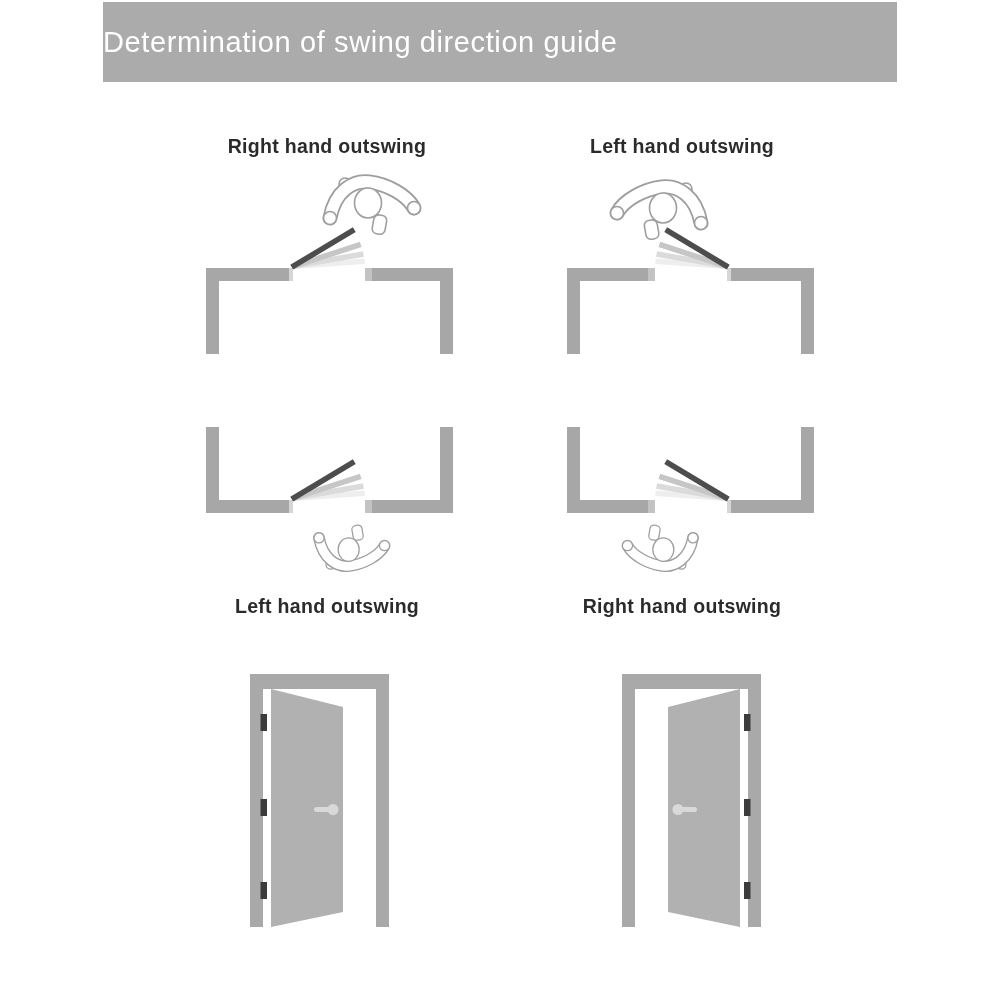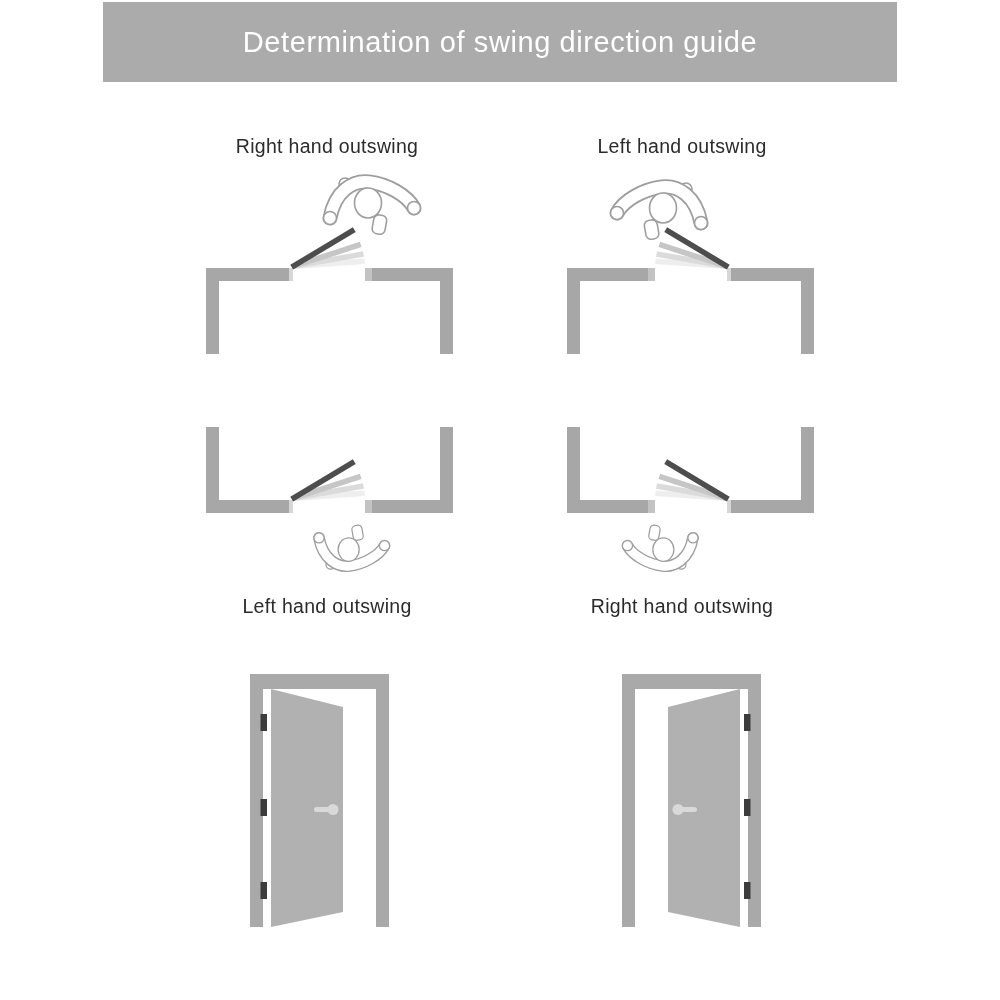--- a/index.html
+++ b/index.html
@@ -11,28 +11,28 @@
   }
   html,body{margin:0;padding:0;}
   .stage{
     position:relative;width:1000px;height:1000px;overflow:hidden;
     background:var(--background);
     font-family:"Liberation Sans",sans-serif;
   }
   .header{
     position:absolute;left:103px;top:2px;width:794px;height:80px;
     background:var(--header_bg);
-    display:flex;align-items:center;justify-content:center;
+    display:flex;align-items:center;
   }
   .header .title{
     color:var(--header_text);font-size:29px;font-weight:500;letter-spacing:.6px;white-space:nowrap;
   }
   .dlabel{
     position:absolute;transform:translateX(-50%);
-    font-size:19.5px;font-weight:400;color:var(--label_text);
+    font-size:19.5px;font-weight:700;color:var(--label_text);
     letter-spacing:.3px;white-space:nowrap;
   }
   .dlabel.tl{left:327px;top:135px;}
   .dlabel.tr{left:682px;top:135px;}
   .dlabel.bl{left:327px;top:595px;}
   .dlabel.br{left:682px;top:595px;}
   svg.gfx{position:absolute;left:0;top:0;}
   
   .wall{fill:var(--wall);}
   .wallcap{fill:var(--wall_cap);}

